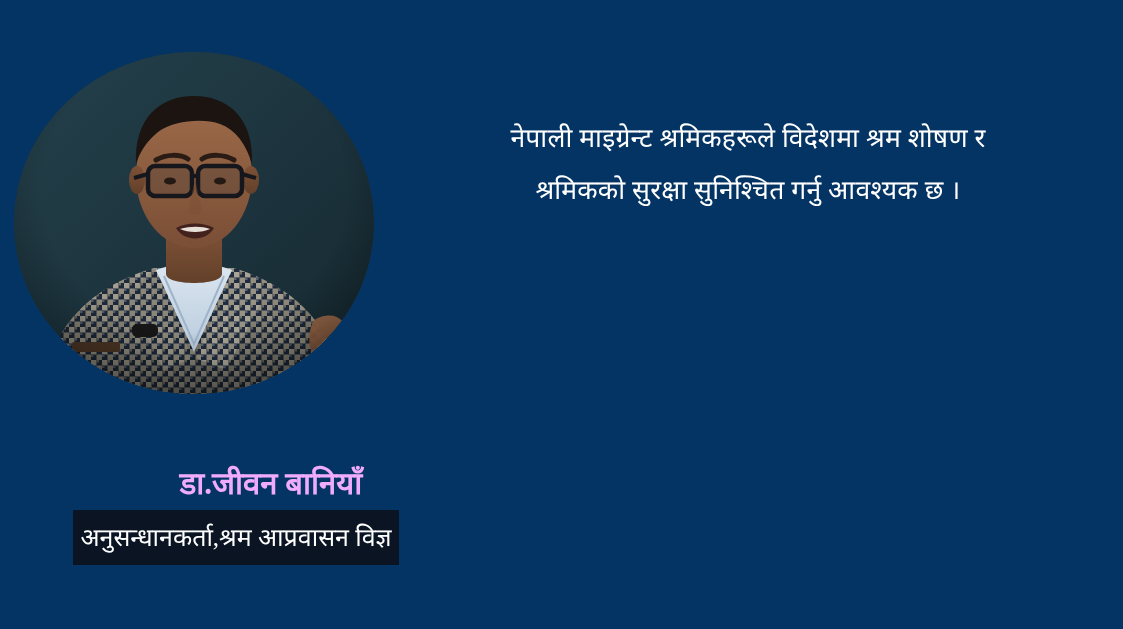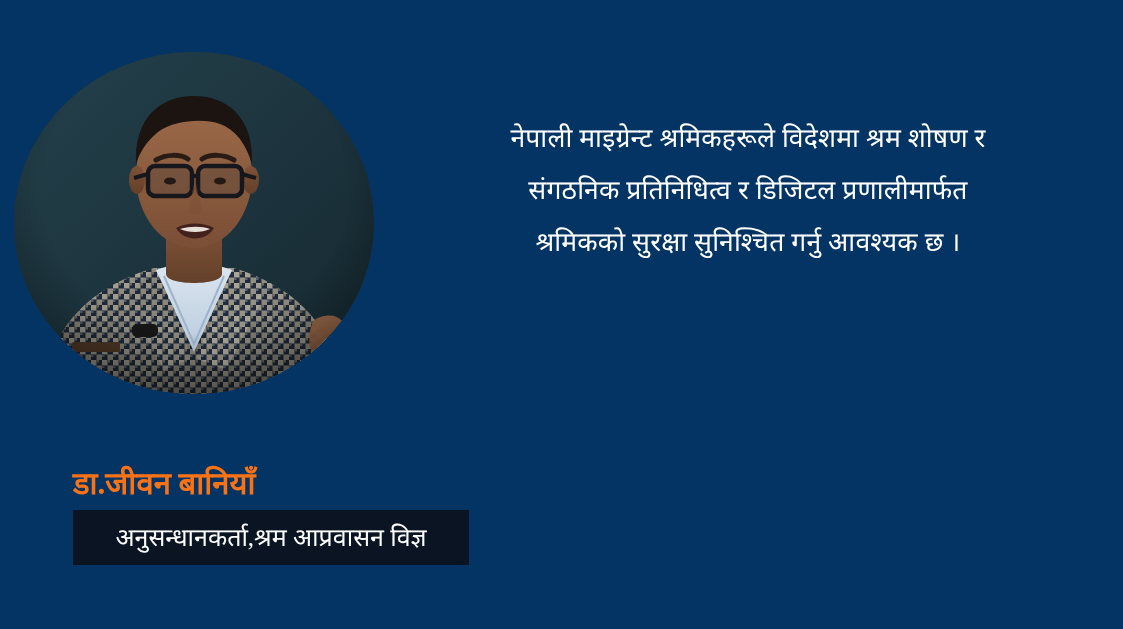--- a/index.html
+++ b/index.html
@@ -53,34 +53,35 @@
     white-space: nowrap;
     font-family: "Liberation Serif", "DejaVu Serif", serif;
   }
 
   
   .speaker-name {
     position: absolute;
     left: 73px;
     top: 463px;
     width: 396px;
-    color: #f97316;
+    text-align: center;
+    color: #f0abfc;
     font-size: 31px;
     line-height: 42px;
     font-weight: bold;
     font-family: "Liberation Serif", "DejaVu Serif", serif;
     white-space: nowrap;
   }
 
   
   .speaker-role {
     position: absolute;
     left: 73px;
     top: 510px;
-    width: 396px;
+    width: 326px;
     height: 55px;
     background: #0a1423;
     box-sizing: border-box;
     display: flex;
     align-items: center;
     justify-content: center;
   }
 
   .speaker-role-text {
     color: #ffffff;
@@ -181,21 +182,20 @@
       <rect x="58" y="290" width="48" height="10" rx="2" fill="#4a3424"></rect>
 
       <path d="M300 268 C318 258 332 266 334 282 C336 300 320 312 306 308 C294 304 292 282 300 268 Z" fill="url(#skin)" opacity="0.95"></path>
 
       <rect x="0" y="0" width="360" height="342" fill="url(#vignette)"></rect>
     </svg>
   </div>
 
   <div class="quote-block">
     <div class="quote-line">नेपाली माइग्रेन्ट श्रमिकहरूले विदेशमा श्रम शोषण र</div>
-    <div class="quote-line">संगठनिक प्रतिनिधित्व र डिजिटल प्रणालीमार्फत</div>
     <div class="quote-line">श्रमिकको सुरक्षा सुनिश्चित गर्नु आवश्यक छ ।</div>
   </div>
 
   <div class="speaker-name">डा.जीवन बानियाँ</div>
 
   <div class="speaker-role">
     <span class="speaker-role-text">अनुसन्धानकर्ता,श्रम आप्रवासन विज्ञ</span>
   </div>
 
 </div>

